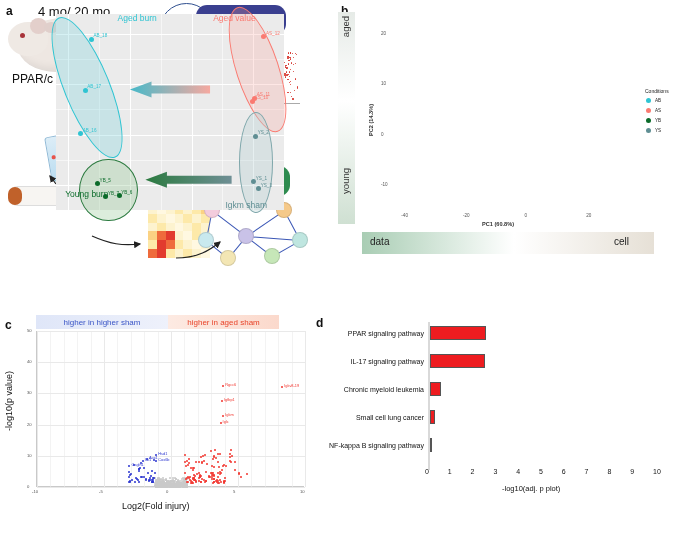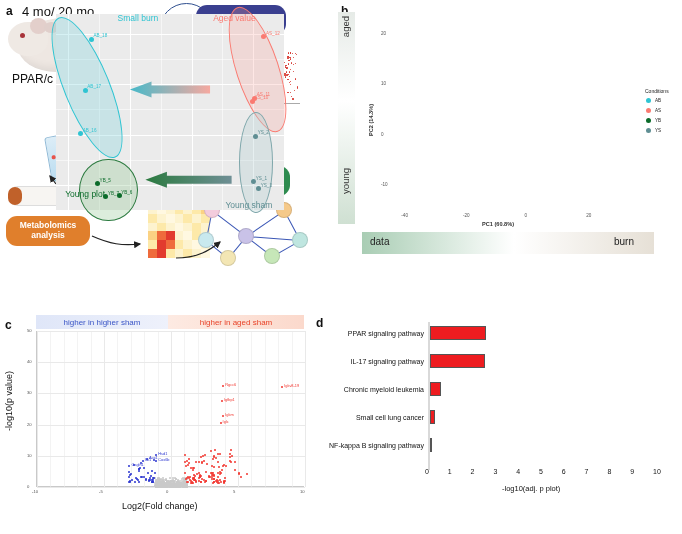--- a/index.html
+++ b/index.html
@@ -10,21 +10,21 @@
     font-family:"Liberation Sans", sans-serif;
     position:relative;
     overflow:hidden;
   }
   .panel-letter{
     position:absolute; font-weight:bold; font-size:12px; color:#111;
   }
   
   #panel-a { position:absolute; left:0; top:0; width:338px; height:290px; }
   #pa-letter{ left:6px; top:4px; }
-  .pa-title{ position:absolute; left:22px; top:4px; font-size:13px; color:#111; }
+  .pa-title{ position:absolute; left:38px; top:4px; font-size:13px; color:#111; }
   .pa-strain{ position:absolute; left:12px; top:72px; font-size:12px; color:#111; }
   .pill{
     position:absolute; border-radius:11px; color:#fff; font-size:8.5px;
     display:flex; align-items:center; justify-content:center; text-align:center;
     line-height:1.15; padding:2px 4px; font-weight:600;
   }
   #pill-burn{ left:99px; top:26px; width:68px; height:17px; background:#8e2226; border-radius:9px;}
   #pill-rnaseq{ left:196px; top:5px; width:90px; height:30px; background:#3a3f8f; }
   #pill-integrative{ left:206px; top:166px; width:84px; height:30px; background:#2e8b4f; }
   #pill-metab{ left:6px; top:216px; width:84px; height:30px; background:#e07f2c; }
@@ -117,21 +117,21 @@
   }
   .hgrad-lab{ position:absolute; top:236px; font-size:10px; color:#222; }
   .legend-title{ position:absolute; left:645px; top:88px; font-size:5px; color:#222;}
   .legend-row{ position:absolute; left:645px; font-size:4.6px; color:#222; }
   .legend-dot{ position:absolute; width:5px; height:5px; border-radius:50%; }
   #pc-letter{ left:5px; top:318px; }
   .banner{ position:absolute; top:315px; height:14px; font-size:8px;
     display:flex; align-items:center; }
   #banner-left{ left:36px; width:132px; background:linear-gradient(90deg,#dfe6f8,#eef1fb);
      color:#3a55c6; justify-content:center; }
-  #banner-right{ left:168px; width:136px; background:linear-gradient(90deg,#fdeae2,#fbd9cc);
+  #banner-right{ left:168px; width:111px; background:linear-gradient(90deg,#fdeae2,#fbd9cc);
      color:#e8442a; justify-content:center; }
   .volc-plot{ position:absolute; left:36px; top:331px; width:268px; height:156px;
     background:#ffffff; border-left:1px solid #c9c9c9; border-bottom:1px solid #c9c9c9;}
   .vgrid{ position:absolute; background:#e9e9e9; }
   .v-dot{ position:absolute; width:2px; height:2px; border-radius:50%; }
   .v-lbl{ position:absolute; font-size:3.9px; white-space:nowrap; }
   .v-tick{ position:absolute; font-size:4.2px; color:#555; }
   .v-axtitle{ position:absolute; font-size:9px; color:#111; }
   #pd-letter{ left:316px; top:316px; }
   .bar-label{ position:absolute; right:0; font-size:7px; color:#111;
@@ -440,21 +440,20 @@
       <div class="tube-dot" style="background: rgb(232, 83, 74); left: 3px; top: 18px;"></div>
       <div class="tube-dot" style="background: rgb(74, 163, 232); left: 7px; top: 26px;"></div>
       <div class="tube-dot" style="background: rgb(240, 184, 74); left: 11px; top: 34px;"></div>
       <div class="tube-dot" style="background: rgb(89, 192, 122); left: 3px; top: 42px;"></div>
       <div class="tube-dot" style="background: rgb(155, 111, 208); left: 7px; top: 20px;"></div>
     </div>
   <div class="gel">
     <div class="gel-cap" style="left:-1px;"></div>
     <div class="gel-cap" style="right:-1px;"></div>
   </div>
-  <div class="pill" id="pill-metab">Metabolomics analysis</div>
 
   <div class="hm-key"></div>
   <div class="hm-key-label">Color key</div>
   <div class="heatmap" id="heatmap-grid">
       <div class="hm-cell" style="background: rgb(255, 248, 225);"></div>
       <div class="hm-cell" style="background: rgb(253, 243, 207);"></div>
       <div class="hm-cell" style="background: rgb(253, 233, 169);"></div>
       <div class="hm-cell" style="background: rgb(253, 243, 207);"></div>
       <div class="hm-cell" style="background: rgb(251, 210, 131);"></div>
       <div class="hm-cell" style="background: rgb(253, 233, 169);"></div>
@@ -599,29 +598,29 @@
       <div class="pca-pt" style="left: 47.4135px; top: 180.433px; background: rgb(11, 107, 42);"></div>
       <div class="pca-lbl" style="color: rgb(11, 107, 42); left: 51.9135px; top: 176.933px;">YB_7</div>
       <div class="pca-pt" style="left: 60.6622px; top: 179.428px; background: rgb(11, 107, 42);"></div>
       <div class="pca-lbl" style="color: rgb(11, 107, 42); left: 65.1622px; top: 175.928px;">YB_6</div>
       <div class="pca-pt" style="left: 197.154px; top: 119.623px; background: rgb(95, 142, 147);"></div>
       <div class="pca-lbl" style="color: rgb(95, 142, 147); left: 201.654px; top: 116.123px;">YS_2</div>
       <div class="pca-pt" style="left: 195.305px; top: 165.356px; background: rgb(95, 142, 147);"></div>
       <div class="pca-lbl" style="color: rgb(95, 142, 147); left: 199.805px; top: 161.856px;">YS_1</div>
       <div class="pca-pt" style="left: 200.235px; top: 172.392px; background: rgb(95, 142, 147);"></div>
       <div class="pca-lbl" style="color: rgb(95, 142, 147); left: 204.735px; top: 168.892px;">YS_3</div>
-      <div class="clus-title" style="color: rgb(47, 196, 210); left: 61.6216px; top: -0.974359px;">Small burn</div>
+      <div class="clus-title" style="color: rgb(47, 196, 210); left: 61.6216px; top: -0.974359px;">Aged burn</div>
       <div class="clus-title" style="color: rgb(250, 122, 113); left: 157.135px; top: -0.974359px;">Aged value</div>
-      <div class="clus-title" style="color: rgb(11, 107, 42); left: 9.24324px; top: 174.923px;">Young plot</div>
-      <div class="clus-title" style="color: rgb(95, 142, 147); left: 169.459px; top: 185.979px;">Young sham</div>
+      <div class="clus-title" style="color: rgb(11, 107, 42); left: 9.24324px; top: 174.923px;">Young burn</div>
+      <div class="clus-title" style="color: rgb(95, 142, 147); left: 169.459px; top: 185.979px;">Igkm sham</div>
     </div>
 
   <div class="hgrad"></div>
   <div class="hgrad-lab" style="left:370px;">data</div>
-  <div class="hgrad-lab" style="left:614px;">burn</div>
+  <div class="hgrad-lab" style="left:614px;">cell</div>
 
   <div class="legend-title">Conditions</div>
   <div id="pca-legend">
       <div class="legend-dot" style="left: 646px; top: 98px; background: rgb(47, 196, 210); position: absolute;"></div>
       <div class="legend-row" style="left: 655px; top: 98px;">AB</div>
       <div class="legend-dot" style="left: 646px; top: 108px; background: rgb(250, 122, 113); position: absolute;"></div>
       <div class="legend-row" style="left: 655px; top: 108px;">AS</div>
       <div class="legend-dot" style="left: 646px; top: 118px; background: rgb(11, 107, 42); position: absolute;"></div>
       <div class="legend-row" style="left: 655px; top: 118px;">YB</div>
       <div class="legend-dot" style="left: 646px; top: 128px; background: rgb(95, 142, 147); position: absolute;"></div>
@@ -1415,14 +1414,14 @@
 <div class="v-tick" style="left: 99px; top: 489px;">-5</div>
 <div class="v-tick" style="left: 166px; top: 489px;">0</div>
 <div class="v-tick" style="left: 233px; top: 489px;">5</div>
 <div class="v-tick" style="left: 300px; top: 489px;">10</div>
 <div class="v-tick" style="left: 27px; top: 484px;">0</div>
 <div class="v-tick" style="left: 27px; top: 452.8px;">10</div>
 <div class="v-tick" style="left: 27px; top: 421.6px;">20</div>
 <div class="v-tick" style="left: 27px; top: 390.4px;">30</div>
 <div class="v-tick" style="left: 27px; top: 359.2px;">40</div>
 <div class="v-tick" style="left: 27px; top: 328px;">50</div>
-<div class="v-axtitle" style="left: 122px; top: 501px;">Log2(Fold change)</div>
+<div class="v-axtitle" style="left: 122px; top: 501px;">Log2(Fold injury)</div>
 <div class="v-axtitle" style="left: 4px; top: 371px; writing-mode: vertical-rl; transform: rotate(180deg);">-log10(p value)</div>
 
 </body></html>

